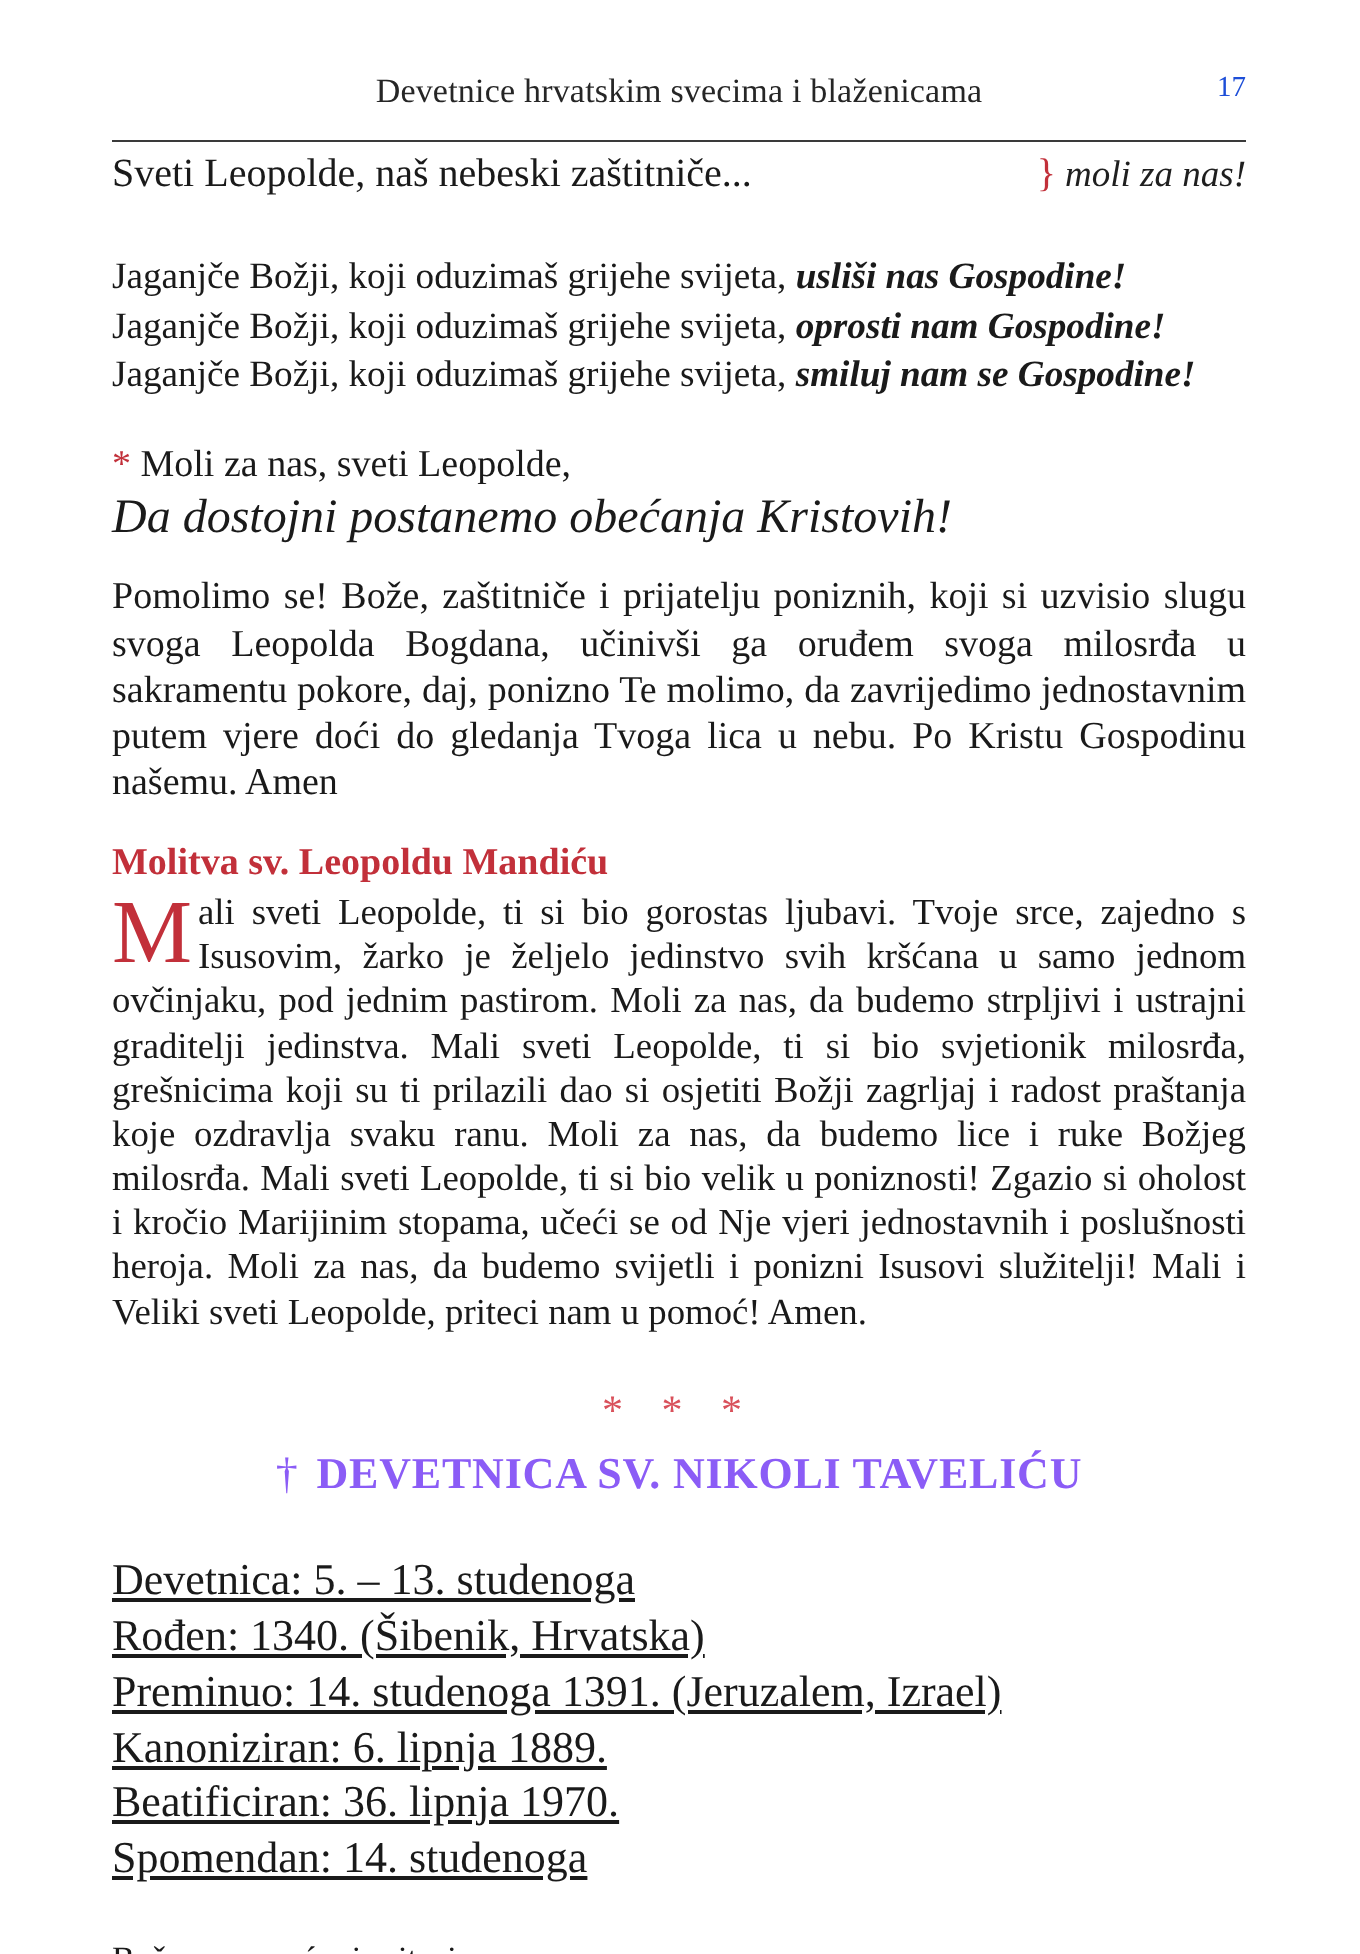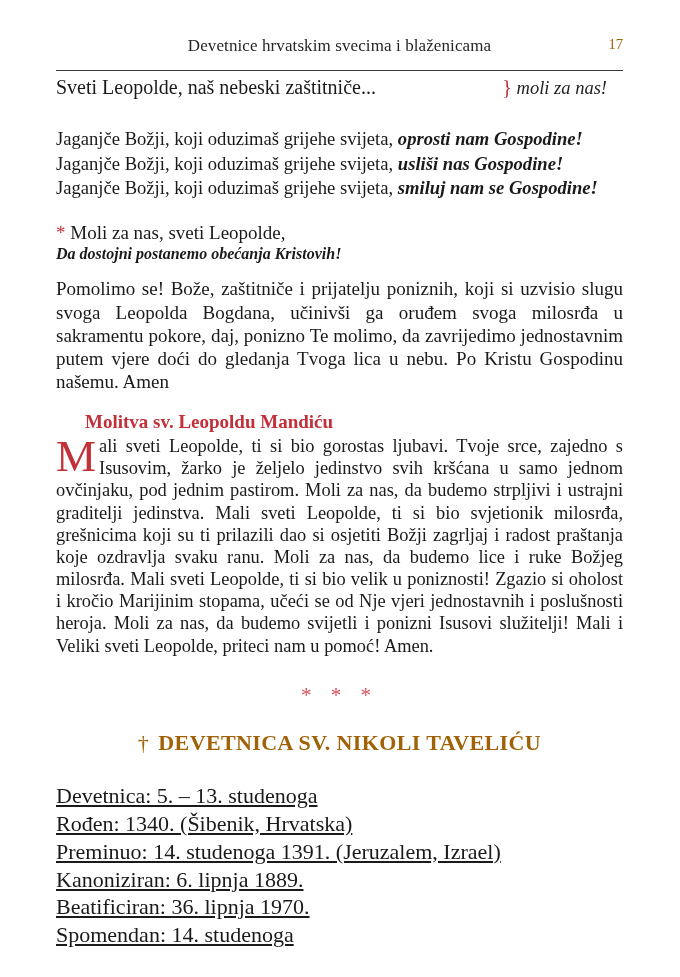--- a/index.html
+++ b/index.html
@@ -36,41 +36,41 @@
     text-align: center;
     font-size: 17px;
     letter-spacing: 0.1px;
     color: #262626;
   }
   .rh-folio {
     position: absolute;
     right: 0;
     top: 0;
     font-size: 14.5px;
-    color: #a16207;
+    color: #1d4ed8;
   }
   .rule {
     border: 0;
     border-top: 1.1px solid #3a3a3a;
     margin: 0;
     width: 100%;
   }
 
   .invocation-block {
     margin-top: 4px;
     position: relative;
     min-height: 30px;
   }
   .invocation-line {
     font-size: 20px;
     line-height: 1.2;
   }
   .resp-inline {
     position: absolute;
-    right: 16px;
+    right: 0;
     top: 1px;
     white-space: nowrap;
     font-size: 18.5px;
   }
   .brace {
     color: #C2303A;
     font-style: normal;
     font-size: 20px;
   }
   .resp-italic {
@@ -98,41 +98,40 @@
   }
   .versicle-line {
     font-size: 19px;
     line-height: 1.25;
   }
   .star {
     color: #C2303A;
     font-size: 19px;
   }
   .versicle-resp {
-    font-weight: bold;
-    font-style: italic;
-    font-size: 16px;
+    font-weight: normal;
+    font-style: italic;
+    font-size: 24px;
     line-height: 1.25;
   }
 
   .collect {
     margin-top: 13px;
     font-size: 19px;
     line-height: 1.22;
     text-align: justify;
   }
 
   
   .red-head {
     color: #C2303A;
     font-weight: bold;
     font-size: 19px;
     margin-top: 18px;
     line-height: 1.2;
-    margin-left: 29px;
   }
   .dropcap-para {
     font-size: 18.4px;
     line-height: 1.205;
     text-align: justify;
     margin-top: 1px;
   }
   .dropcap-para::first-letter {
     color: #C2303A;
     font-size: 45px;
@@ -149,24 +148,24 @@
     color: #D9515B;
     font-size: 21px;
     letter-spacing: 7px;
     margin-top: 26px;
     margin-bottom: 0;
   }
 
   
   .section-head {
     text-align: center;
-    color: #a16207;
+    color: #8b5cf6;
     font-weight: bold;
     font-size: 22px;
-    margin-top: 22px;
+    margin-top: 6px;
     letter-spacing: 0.4px;
   }
   .section-head .dagger {
     font-weight: normal;
     margin-right: 9px;
   }
 
   
   .facts {
     margin-top: 26px;
@@ -203,22 +202,22 @@
     <div class="rh-folio">17</div>
   </div>
   <hr class="rule">
 
   <div class="invocation-block">
     <span class="invocation-line">Sveti Leopolde, naš nebeski zaštitniče...</span>
     <span class="resp-inline"><span class="brace">}</span> <span class="resp-italic">moli za nas!</span></span>
   </div>
 
   <div class="litany">
+    <div class="litany-line"><span>Jaganjče Božji, koji oduzimaš grijehe svijeta, </span><b>usliši nas Gospodine!</b></div>
     <div class="litany-line"><span>Jaganjče Božji, koji oduzimaš grijehe svijeta, </span><b>oprosti nam Gospodine!</b></div>
-    <div class="litany-line"><span>Jaganjče Božji, koji oduzimaš grijehe svijeta, </span><b>usliši nas Gospodine!</b></div>
     <div class="litany-line"><span>Jaganjče Božji, koji oduzimaš grijehe svijeta, </span><b>smiluj nam se Gospodine!</b></div>
   </div>
 
   <div class="versicle">
     <div class="versicle-line"><span class="star">*</span><span> Moli za nas, sveti Leopolde,</span></div>
     <div class="versicle-resp">Da dostojni postanemo obećanja Kristovih!</div>
     <div class="collect">Pomolimo se! Bože, zaštitniče i prijatelju poniznih, koji si uzvisio slugu svoga Leopolda Bogdana, učinivši ga oruđem svoga milosrđa u sakramentu pokore, daj, ponizno Te molimo, da zavrijedimo jednostavnim putem vjere doći do gledanja Tvoga lica u nebu. Po Kristu Gospodinu našemu. Amen</div>
   </div>
 
   <div class="red-head">Molitva sv. Leopoldu Mandiću</div>

